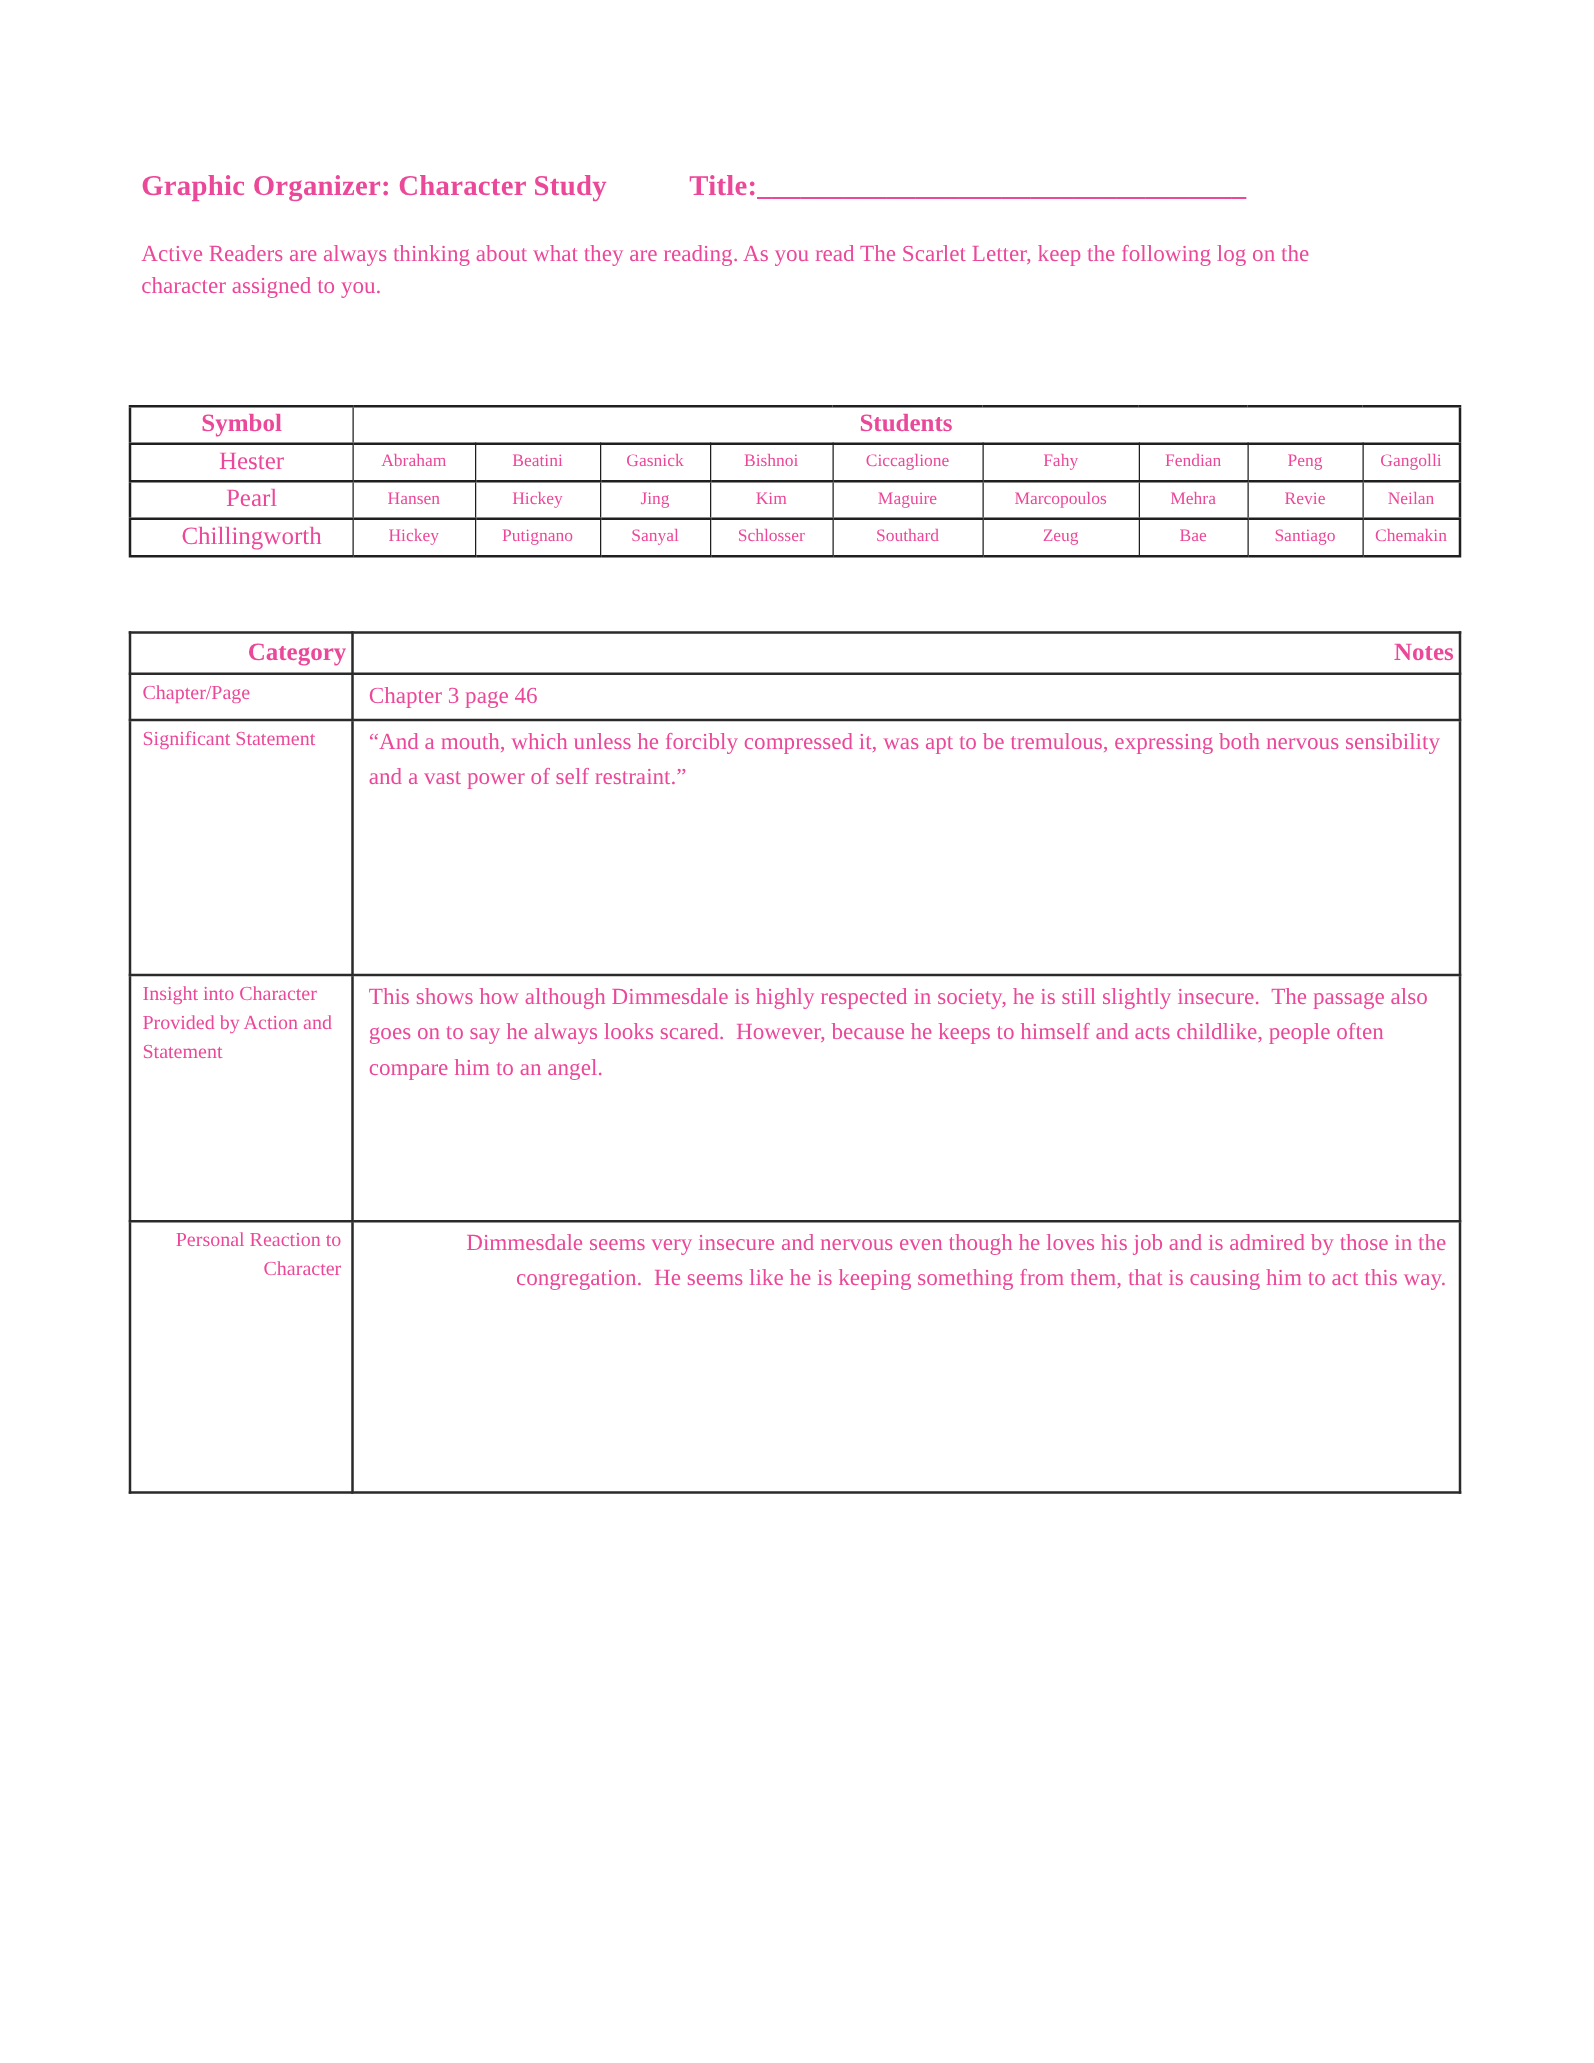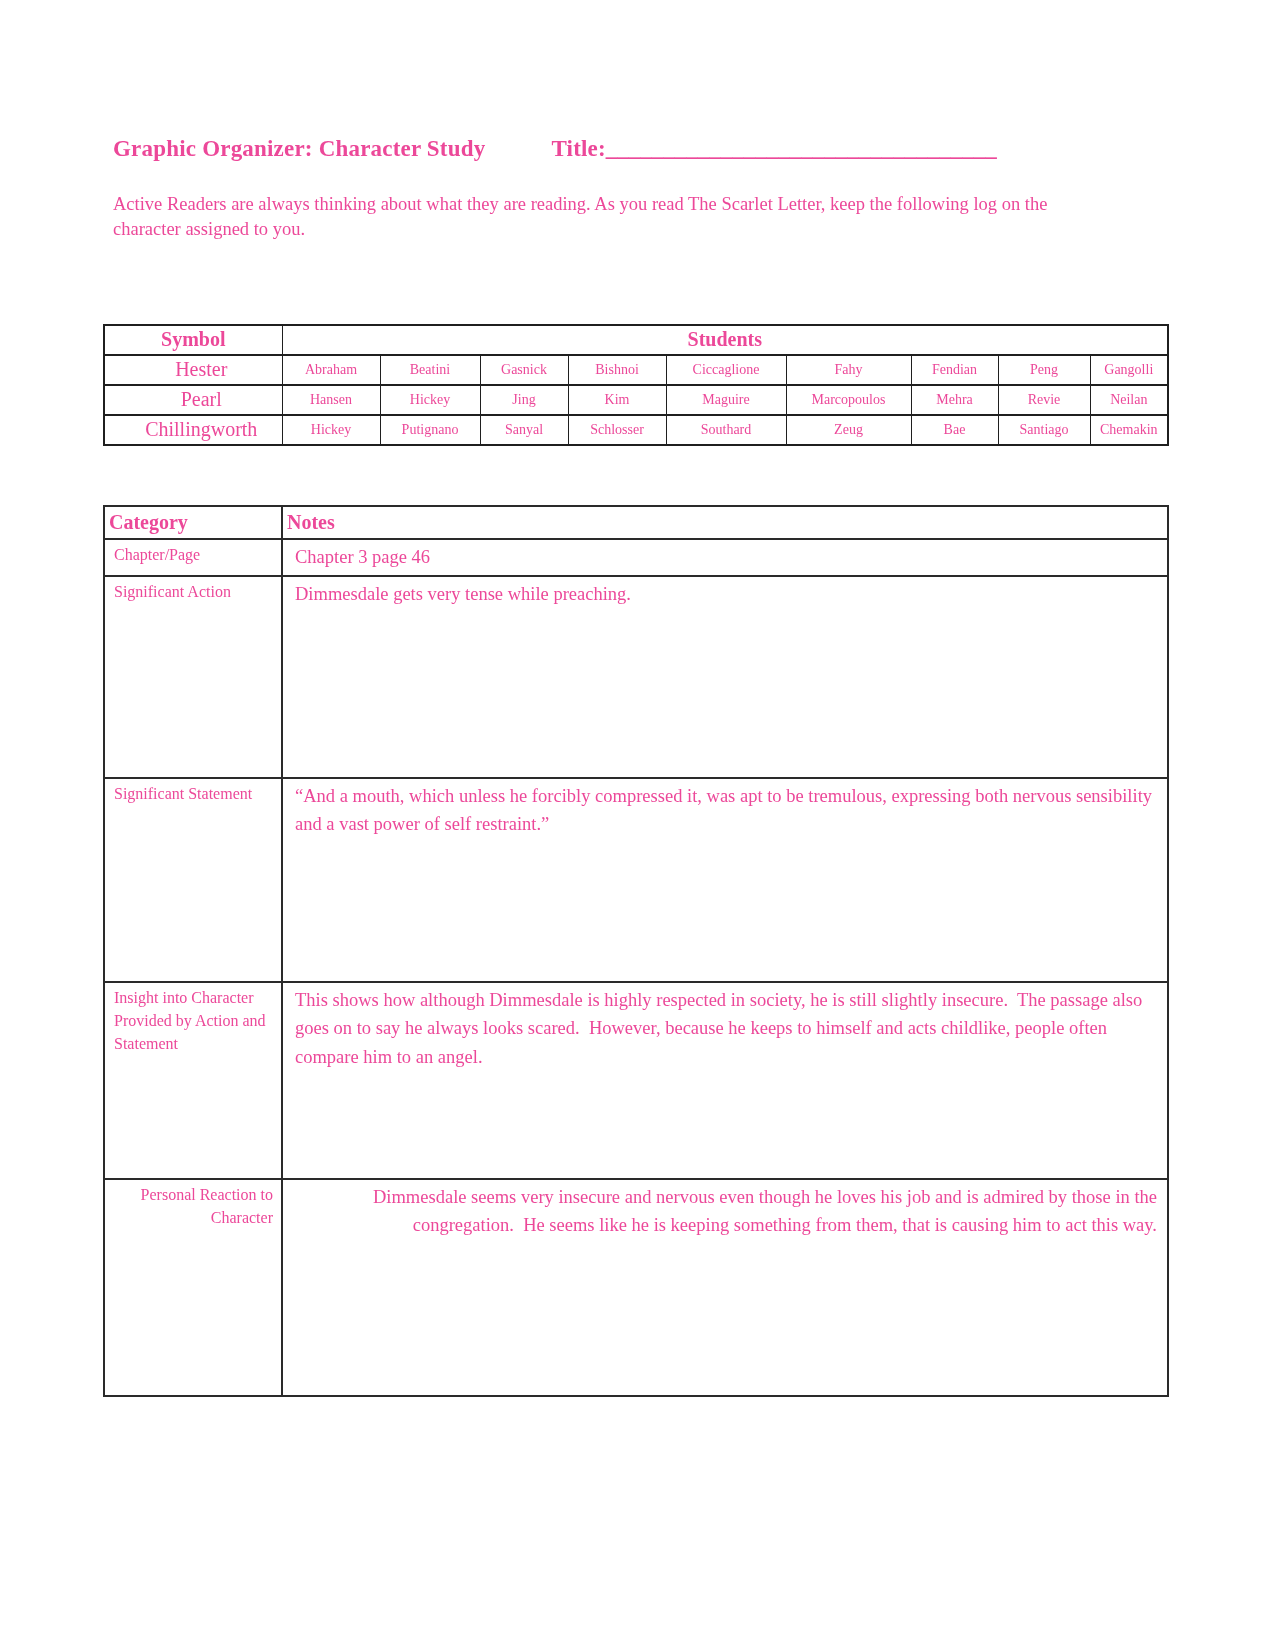--- a/index.html
+++ b/index.html
@@ -60,21 +60,21 @@
     border: 2px solid #1f1f1f;
   }
   .log th, .log td {
     border: 2px solid #2a2a2a;
     vertical-align: top;
     box-sizing: border-box;
   }
   .log .hdr {
     font-size: 20px;
     font-weight: bold;
-    text-align: left;
+    text-align: right;
     height: 33px;
     vertical-align: middle;
     padding: 2px 4px;
   }
   .log .category {
     font-size: 16px;
     padding: 3px 8px 3px 9px;
     line-height: 1.45;
   }
   .log .notes {
@@ -164,24 +164,20 @@
     </colgroup>
     <tbody>
         <tr>
       <th class="hdr">Category</th>
       <th class="hdr">Notes</th>
     </tr>
     <tr class="row-chapter">
       <td class="category">Chapter/Page</td>
       <td class="notes">Chapter 3 page 46</td>
     </tr>
-    <tr class="row-action">
-      <td class="category">Significant Action</td>
-      <td class="notes">Dimmesdale gets very tense while preaching.</td>
-    </tr>
     <tr class="row-statement">
       <td class="category">Significant Statement</td>
       <td class="notes">“And a mouth, which unless he forcibly compressed it, was apt to be tremulous, expressing both nervous sensibility and a vast power of self restraint.”</td>
     </tr>
     <tr class="row-insight">
       <td class="category">Insight into Character Provided by Action and Statement</td>
       <td class="notes">This shows how although Dimmesdale is highly respected in society, he is still slightly insecure.  The passage also goes on to say he always looks scared.  However, because he keeps to himself and acts childlike, people often compare him to an angel.</td>
     </tr>
     <tr class="row-personal">
       <td class="category">Personal Reaction to Character</td>

